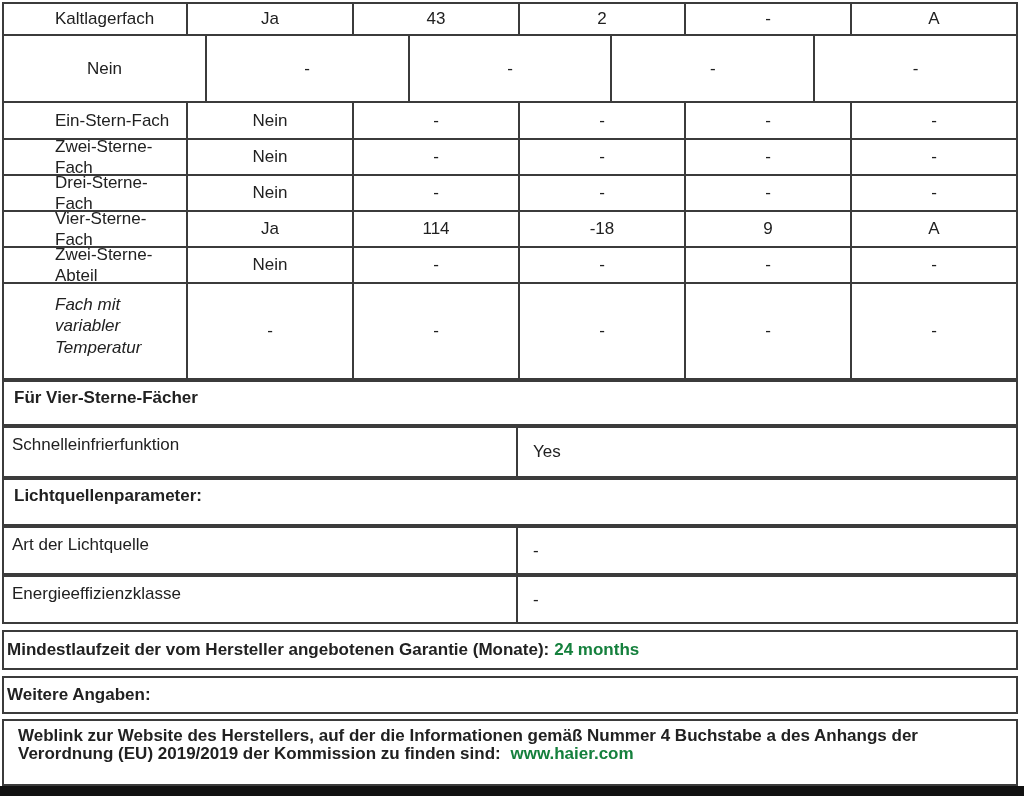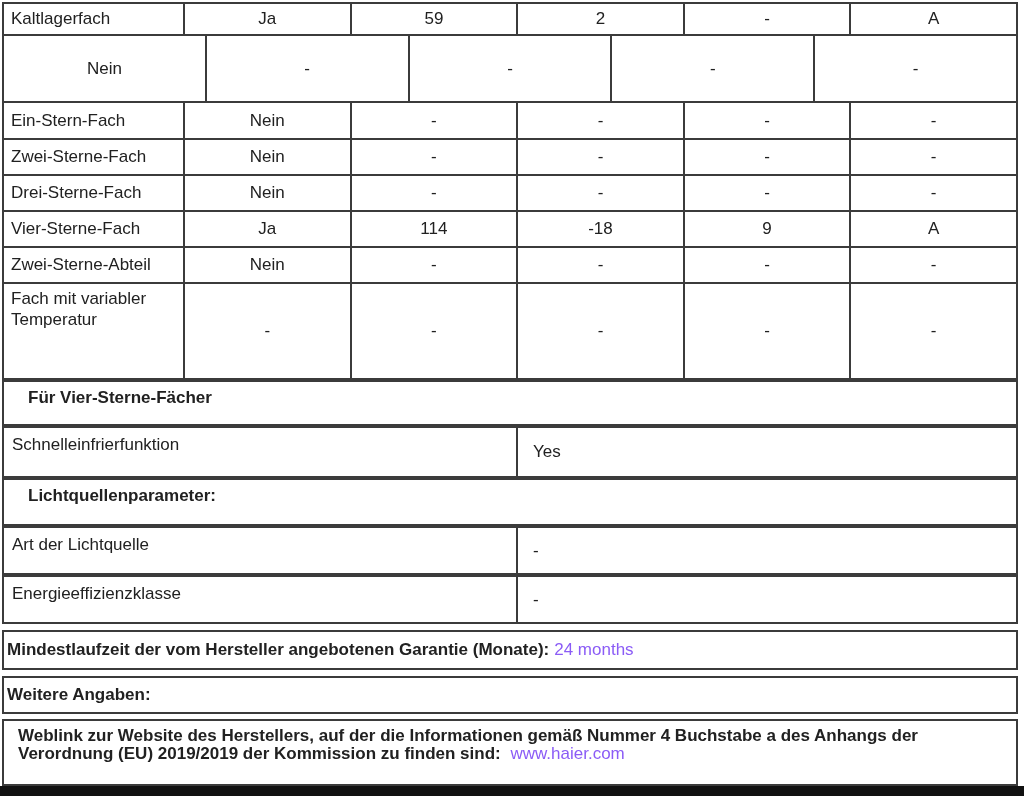--- a/index.html
+++ b/index.html
@@ -12,70 +12,70 @@
   body{
     width:1024px;height:796px;background:var(--bg);
     font-family:"Liberation Sans", sans-serif;color:var(--text);
     font-size:17px;overflow:hidden;
   }
   .page{position:relative;padding:2px 4px 0 2px;box-sizing:border-box;width:1024px;height:796px;}
   .boxA{width:1016px;border:2px solid var(--border);box-sizing:border-box;background:#fff;}
   .rowA{display:flex;border-bottom:2px solid var(--border);box-sizing:border-box;align-items:stretch;}
   .rowA:last-child{border-bottom:none;}
   .cellLabel{
-    width:181px;border-right:2px solid var(--border);box-sizing:border-box;
-    padding:2px 4px 2px 7px;display:flex;align-items:center;line-height:1.25;
+    width:140px;border-right:2px solid var(--border);box-sizing:border-box;
+    padding:2px 4px 2px 7px;display:flex;align-items:center;line-height:1.25;margin-left:44px;
   }
-  .cellLabel.top{align-items:flex-start;padding-top:4px;}
+  .cellLabel.top{align-items:flex-start;padding-top:10px;font-style:italic;}
   .cellVal{
     flex:1;border-right:2px solid var(--border);box-sizing:border-box;
     display:flex;align-items:center;justify-content:center;
   }
   .cellVal:last-child{border-right:none;}
   .h0{height:32px}.h1{height:67px}.h2{height:37px}.h3{height:36px}
   .h4{height:36px}.h5{height:36px}.h6{height:36px}.h7{height:94px}
   .sectionBox{
     width:1016px;border:2px solid var(--border);box-sizing:border-box;background:#fff;
   }
-  .headerBox{font-weight:bold;padding:6px 6px 0 24px;}
+  .headerBox{font-weight:bold;padding:6px 6px 0 10px;}
   .hB{height:46px}.hD{height:48px}
   .twoCol{display:flex;align-items:stretch;}
   .hC{height:52px}.hE{height:49px}.hF{height:49px}
   .tcLabel{
     width:514px;border-right:2px solid var(--border);box-sizing:border-box;
     padding:7px 6px 0 8px;
   }
   .tcValue{flex:1;display:flex;align-items:center;padding-left:15px;box-sizing:border-box;border-radius:21px;}
   .fullRow{
     width:1016px;border:2px solid var(--border);box-sizing:border-box;background:#fff;
     display:flex;align-items:center;padding-left:3px;
   }
   .hG{height:40px;margin-top:6px;}
   .hH{height:38px;margin-top:6px;}
   .weblinkBox{
     width:1016px;border:2px solid var(--border);box-sizing:border-box;background:#fff;
     height:67px;margin-top:5px;padding:6px 22px 0 14px;line-height:18px;
   }
   .b{font-weight:bold;}
-  .r{font-weight:normal;margin-left:5px;color:#8b5cf6;}
+  .r{font-weight:bold;margin-left:5px;color:#15803d;}
   .bottomBar{
     width:1024px;height:12px;background:var(--bar);margin-left:-2px;margin-top:0;
   }
 </style>
 </head>
 <body>
 
 <div class="page">
 
   <div class="boxA">
     <div>
     <div class="rowA h0">
       <div class="cellLabel">Kaltlagerfach</div>
       <div class="cellVal">Ja</div>
-      <div class="cellVal">59</div>
+      <div class="cellVal">43</div>
       <div class="cellVal">2</div>
       <div class="cellVal">-</div>
       <div class="cellVal">A</div>
     </div>
 
     <div class="rowA h1">
       <div class="cellVal">Nein</div>
       <div class="cellVal">-</div>
       <div class="cellVal">-</div>
       <div class="cellVal">-</div>

